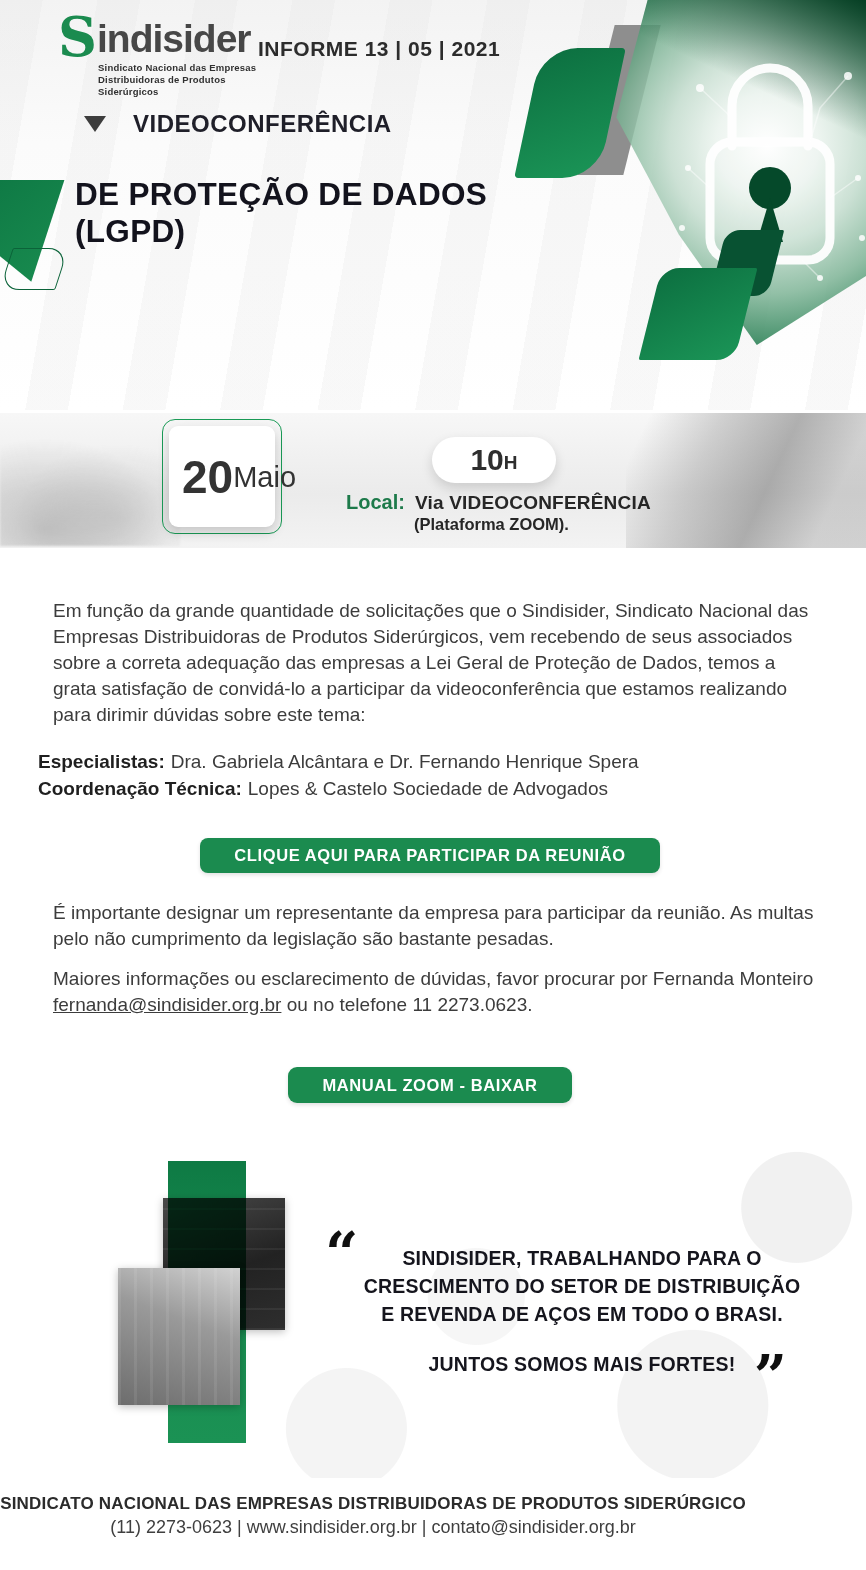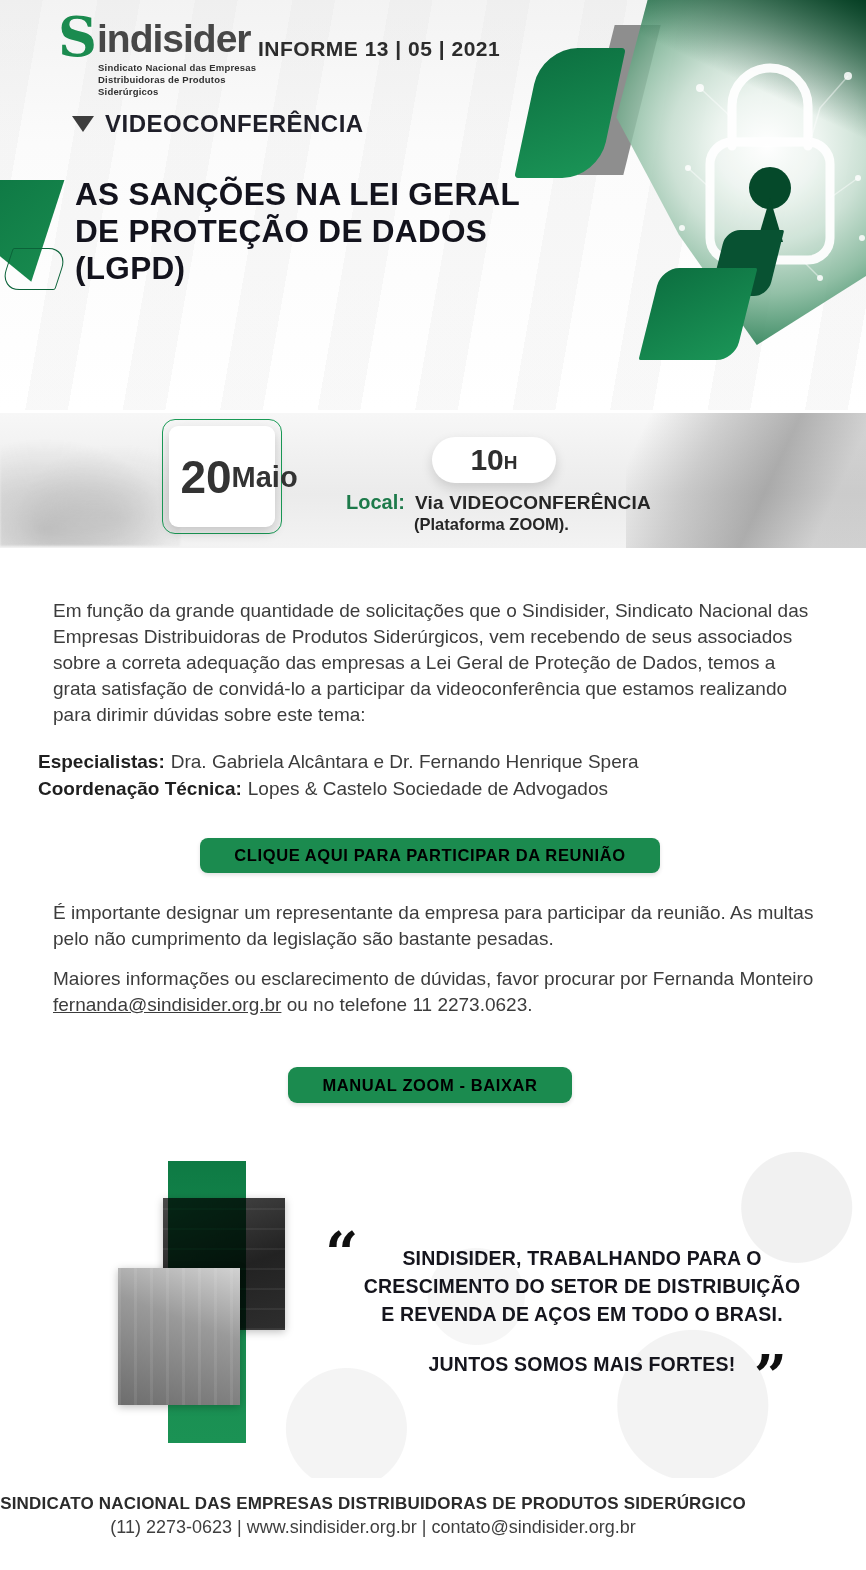--- a/index.html
+++ b/index.html
@@ -19,21 +19,21 @@
   
   .logo{ position:absolute; left:58px; top:14px; width:220px; }
   .logo-row{ display:flex; align-items:flex-end; }
   .logo-s{ font-size:54px; font-weight:700; color:var(--green); line-height:46px; font-family:"DejaVu Serif", serif; }
   .logo-rest{ font-size:39px; font-weight:700; color:#474747; letter-spacing:-1px; line-height:42px; }
   .logo-tags{ margin-left:40px; margin-top:2px; }
   .logo-tag{ font-size:9.5px; font-weight:700; color:#303030; line-height:12px; letter-spacing:.2px; }
   
   .informe{ position:absolute; left:258px; top:37px; font-size:21px; font-weight:700; color:#2c2c2c; letter-spacing:.5px; }
   
-  .section-marker{ position:absolute; left:72px; top:110px; display:flex; align-items:center; }
+  .section-marker{ position:absolute; left:84px; top:110px; display:flex; align-items:center;gap:16px; }
   .tri{ width:0; height:0; border-left:11px solid transparent; border-right:11px solid transparent; border-top:16px solid #3d3d3d; margin-right:11px; }
   .section-label{ font-size:24px; font-weight:600; color:#1f1f29; letter-spacing:.5px; }
   
   .title{ position:absolute; left:75px; top:176px; font-size:31.5px; font-weight:800; color:#13131d; line-height:37px; letter-spacing:.3px; }
   .title-shape-fill{
     position:absolute; left:0; top:180px; width:92px; height:106px;
     background:linear-gradient(140deg,#0f7a45,#1b9052);
     clip-path:polygon(0 0,70% 0,34% 96%,0 72%);
   }
   .title-shape-outline{
@@ -76,38 +76,38 @@
     filter:blur(1px); }
   .band-tablet{ position:absolute; right:0; top:0; width:240px; height:135px;
     background:linear-gradient(115deg, rgba(0,0,0,0) 8%, rgba(110,110,110,.28) 32%, rgba(70,70,70,.4) 58%, rgba(130,130,130,.3) 82%);
   }
   .date-card{ position:absolute; left:162px; top:6px; width:120px; height:115px;
     border:1.5px solid #1a9a56; border-radius:13px; }
   .date-card-inner{ position:absolute; left:6px; top:6px; right:6px; bottom:6px;
     background:#ffffff; border-radius:9px; box-shadow:0 5px 12px rgba(0,0,0,.18);
     display:flex; flex-direction:row; align-items:center; justify-content:center;padding-left:34px; }
   .date-day{ font-size:46px; font-weight:800; color:#333333; line-height:42px; }
-  .date-month{ font-size:29px; font-weight:700; color:#333333; line-height:30px; }
+  .date-month{ font-size:29px; font-weight:400; color:#333333; line-height:30px; }
   .time-pill{ position:absolute; left:432px; top:24px; width:124px; height:46px;
     background:#ffffff; border-radius:23px; box-shadow:0 5px 12px rgba(0,0,0,.14);
     display:flex; align-items:center; justify-content:center; }
   .time-value{ font-size:30px; font-weight:800; color:#2e2e2e; }
   .time-unit{ font-size:19px; font-weight:800; color:#2e2e2e; margin-top:6px; }
   .local{ position:absolute; left:346px; top:78px; width:320px; }
   .local-row{ display:flex; align-items:baseline; }
   .local-label{ font-size:20px; font-weight:700; color:#1d7a4a; margin-right:10px; }
   .local-value{ font-size:19px; font-weight:800; color:#262626; letter-spacing:.2px; }
   .local-detail{ font-size:16.5px; font-weight:800; color:#262626; margin-left:68px; margin-top:1px; }
   
   .intro{ position:absolute; left:53px; top:598px; width:768px;
     font-size:19px; line-height:26px; color:#3c3c3c; }
   .specialists{ position:absolute; left:38px; top:748px; width:775px; font-size:19px; line-height:27px; color:#3c3c3c; }
   .b-label{ font-weight:700; color:#1f1f1f; margin-right:6px; }
   .cta{ position:absolute; display:flex; align-items:center; justify-content:center;
-    background:var(--green); color:#000000; font-weight:700; letter-spacing:.6px;
+    background:var(--green); color:#ffffff; font-weight:700; letter-spacing:.6px;
     border:none; cursor:pointer; box-shadow:0 2px 4px rgba(0,0,0,.12); }
   .cta-join{ left:200px; top:838px; width:460px; height:35px; border-radius:8px; font-size:16.5px; }
   .cta-manual{ left:288px; top:1067px; width:284px; height:36px; border-radius:9px; font-size:16.5px; }
   .note{ position:absolute; left:53px; width:778px; font-size:19px; line-height:26px; color:#3c3c3c; }
   .note1{ top:900px; }
   .note2{ top:966px; }
   .email-link{ color:#3c3c3c; text-decoration:underline; cursor:pointer; }
   
   .quote-section{ position:absolute; left:0; top:1148px; width:866px; height:330px;
     background-image:
@@ -195,21 +195,20 @@
   <div class="informe">INFORME  13 | 05 | 2021</div>
 
   <div class="section-marker">
     <span class="tri"></span>
     <span class="section-label">VIDEOCONFERÊNCIA</span>
   </div>
 
   <div class="title-shape-fill"></div>
   <div class="title-shape-outline"></div>
   <div class="title">
-    <div>AS SANÇÕES NA LEI GERAL</div>
     <div>DE PROTEÇÃO DE DADOS</div>
     <div>(LGPD)</div>
   </div>
 
   <div class="event-band">
     <div class="band-people"></div>
     <div class="band-tablet"></div>
     <div class="date-card">
       <div class="date-card-inner">
         <div class="date-day">20</div>

